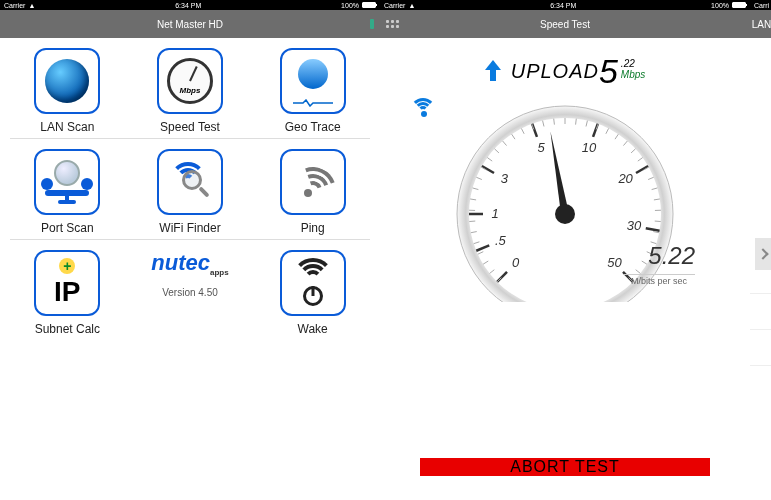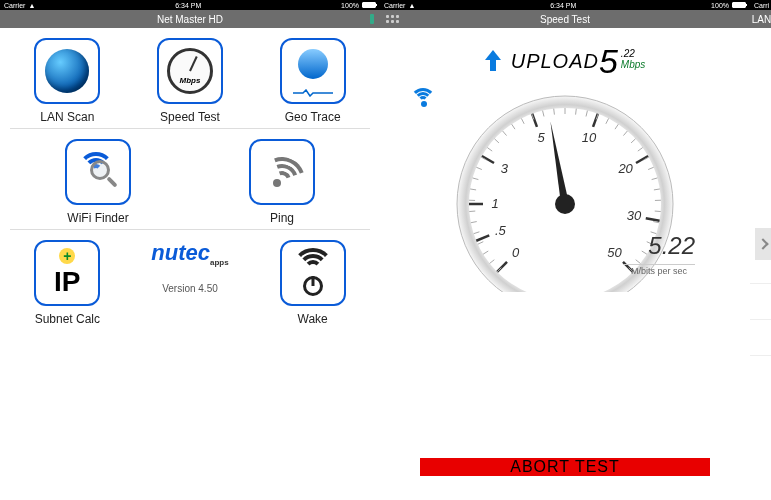--- a/index.html
+++ b/index.html
@@ -6,21 +6,21 @@
 body { display: flex; width: 771px; height: 500px; background: #fff; overflow: hidden; }
 .pane { position: relative; display: flex; flex-direction: column; }
 .pane-left { width: 380px; }
 .pane-mid { width: 370px; }
 .pane-right { width: 21px; overflow: hidden; background:#fff; }
 .status-bar { height: 10px; background: #000; color: #fff; font-size: 7px; display: flex; align-items: center; padding: 0 4px; justify-content: space-between; }
 .status-bar .sb-left, .status-bar .sb-right { display:flex; align-items:center; gap:3px; }
 .battery { display:inline-block; width:14px; height:6px; border:1px solid #fff; border-radius:1px; position:relative;}
 .battery::after{content:"";position:absolute;right:-2px;top:1px;width:1px;height:2px;background:#fff;}
 .battery-fill{position:absolute;left:0;top:0;bottom:0;width:100%;background:#fff;}
-.nav-bar { height: 18px; background: #6d6d6d; color: #fff; font-size: 10px; display:flex; align-items:center; justify-content:center; position:relative;}
+.nav-bar { height: 28px; background: #6d6d6d; color: #fff; font-size: 10px; display:flex; align-items:center; justify-content:center; position:relative;}
 .nav-bar .nav-back { position:absolute; left:6px; display:flex; gap:2px; flex-wrap:wrap; width:14px;}
 .nav-bar .nav-back span{width:3px;height:3px;background:#ccc;border-radius:1px;}
 .nav-bar .nav-action { position:absolute; right:6px; width:4px; height:10px; background:#3a8; border-radius:1px;}
 .tool-grid { flex:1; display:flex; flex-direction:column; }
 .tool-row { display:flex; justify-content:space-around; padding:10px 6px 4px; }
 .divider { height:1px; background:#ddd; margin:0 10px;}
 .tile { width:110px; display:flex; flex-direction:column; align-items:center; gap:6px; cursor:pointer;}
 .tile .icon-box { width:66px; height:66px; border:2.5px solid #0a5bd8; border-radius:12px; background:#fff; display:flex; align-items:center; justify-content:center; position:relative;}
 .tile .label { font-size:12px; color:#222; }
 
@@ -49,21 +49,21 @@
 .wifi-find .fan{position:absolute;left:4px;top:2px;}
 .wifi-find .fan span{position:absolute;border:4px solid #0a5bd8;border-radius:50%;border-left-color:transparent;border-bottom-color:transparent;border-right-color:transparent;}
 .wifi-find .fan .a1{width:36px;height:36px;left:0;top:0;}
 .wifi-find .fan .a2{width:24px;height:24px;left:6px;top:6px;}
 .wifi-find .fan .a3{width:12px;height:12px;left:12px;top:12px;}
 .wifi-find .lens{position:absolute;width:20px;height:20px;border-radius:50%;border:3px solid #888;background:rgba(200,210,220,.3);left:16px;top:10px;}
 .wifi-find .handle{position:absolute;width:12px;height:4px;background:#888;transform:rotate(45deg);left:32px;top:30px;border-radius:2px;}
 .ipcalc{position:relative;width:50px;height:50px;display:flex;flex-direction:column;align-items:center;justify-content:center;}
 .ipcalc .plus{width:16px;height:16px;border-radius:50%;background:#ffd94a;display:flex;align-items:center;justify-content:center;color:#0a8a2a;font-weight:bold;font-size:14px;margin-bottom:2px;}
 .ipcalc .iptxt{font-size:28px;font-weight:600;}
-.logo-cell{display:flex;flex-direction:column;align-items:center;gap:16px;}
+.logo-cell{display:flex;flex-direction:column;align-items:center;gap:10px;}
 .logo-cell .nutec{font-family:cursive;font-size:22px;color:#0a5bd8;font-weight:bold;font-style:italic;}
 .logo-cell .nutec sub{font-size:8px;color:#333;font-style:normal;}
 .logo-cell .ver{font-size:10px;color:#555;}
 .wake{position:relative;width:46px;height:50px;}
 .wake .fan span{position:absolute;border:4px solid #222;border-radius:50%;border-left-color:transparent;border-bottom-color:transparent;border-right-color:transparent;}
 .wake .fan .a1{width:42px;height:42px;left:2px;top:0;}
 .wake .fan .a2{width:30px;height:30px;left:8px;top:6px;}
 .wake .fan .a3{width:18px;height:18px;left:14px;top:12px;}
 .wake .pwr{position:absolute;width:20px;height:20px;border:3px solid #222;border-radius:50%;left:13px;top:28px;}
 .wake .pwr::after{content:"";position:absolute;left:50%;top:-3px;width:3px;height:10px;background:#222;transform:translateX(-50%);}
@@ -149,20 +149,33 @@
                   <path d="M0 4 L10 4 L13 1 L17 7 L20 4 L40 4" stroke="#06c" stroke-width="1.5" fill="none"></path>
                 </svg></div>
         </div>
           </div>
         <div class="label">Geo Trace</div>
       </div>
     </div>
     <div class="divider"></div>
 
     <div class="tool-row">
+      <div class="tile">
+        <div class="icon-box">
+            <div class="portscan">
+          <div class="lens"></div>
+              <div class="bar"></div>
+              <div class="node l"></div>
+              <div class="node r"></div>
+              <div class="stem"></div>
+              <div class="base"></div>
+        </div>
+          </div>
+        <div class="label">Port Scan</div>
+      </div>
       <div class="tile">
         <div class="icon-box">
             <div class="wifi-find">
           <div class="fan">
                 <span class="a1"></span>
                 <span class="a2"></span>
                 <span class="a3"></span>
               </div>
           <div class="lens"></div>
               <div class="handle"></div>

